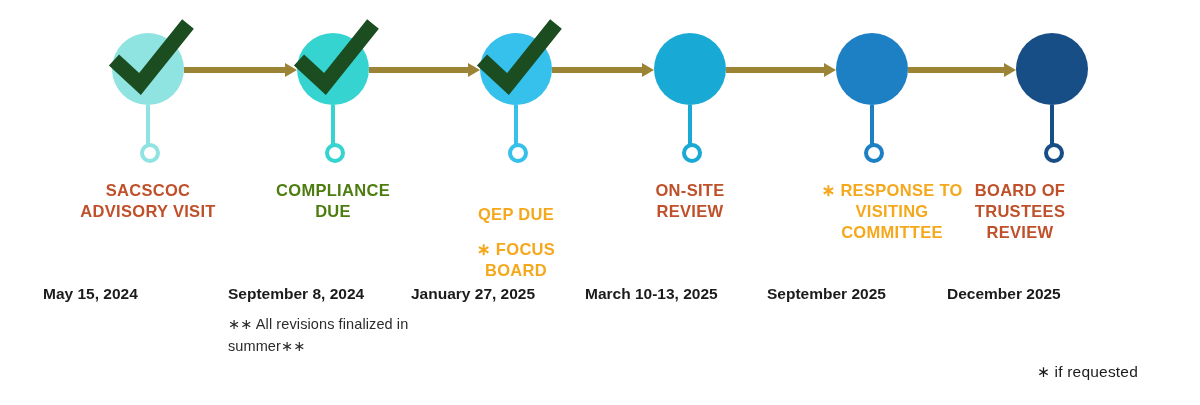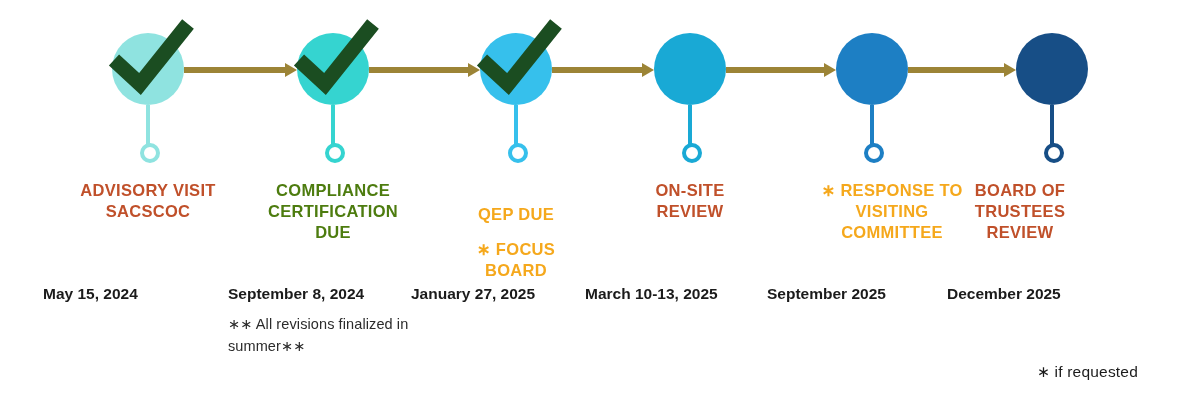--- a/index.html
+++ b/index.html
@@ -224,28 +224,27 @@
       </div>
       <div class="node-group" style="left: 1052px; color: rgb(23, 78, 134);">
         <div class="node-circle" style="background: rgb(23, 78, 134);"></div>
         <div class="stem-line" style="background: rgb(23, 78, 134);"></div>
         <div class="stem-dot" style="color: rgb(23, 78, 134);"></div>
       </div>
     </div>
   <div class="labels" id="label-layer">
       <div class="label-col" style="left: 148px; color: rgb(192, 80, 42);">
         <div>
+          <div>SACSCOC</div>
           <div>ADVISORY VISIT</div>
-          <div>SACSCOC</div>
         </div>
       </div>
       <div class="label-col" style="left: 333px; color: #4d7c0f;">
         <div>
           <div>COMPLIANCE</div>
-          <div>CERTIFICATION</div>
           <div>DUE</div>
         </div>
       </div>
       <div class="label-col" style="left: 516px; color: rgb(245, 168, 28); margin-top: 24px;">
         <div>
           <div>QEP  DUE</div>
         </div>
         <div class="line2">
           <div>∗ FOCUS</div>
           <div>BOARD</div>

